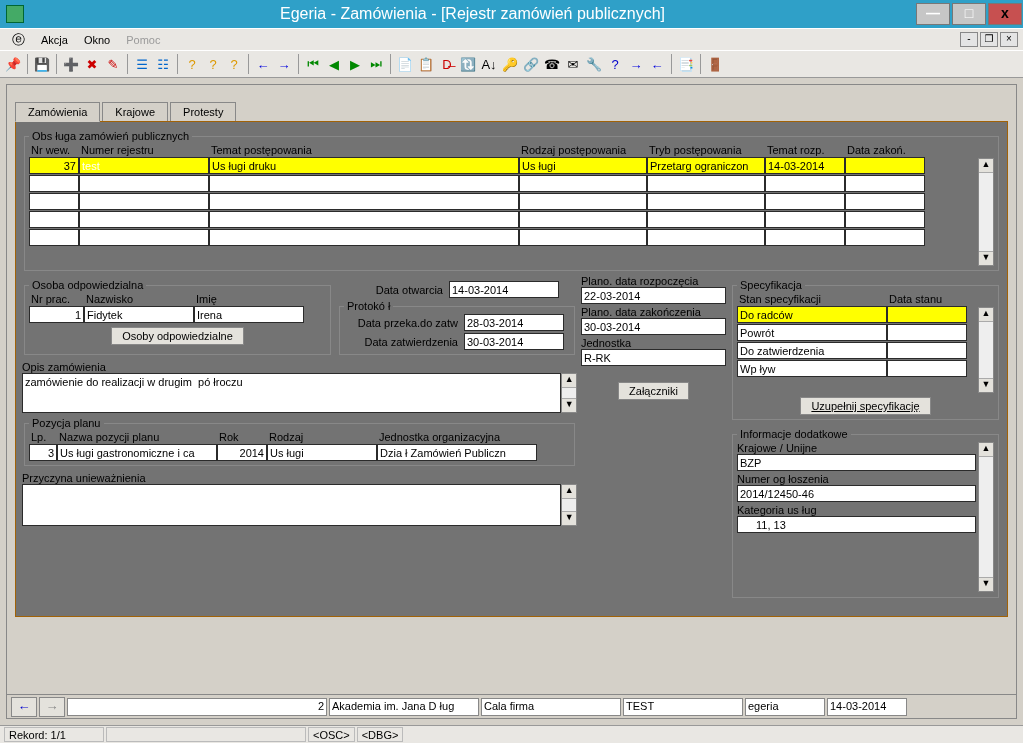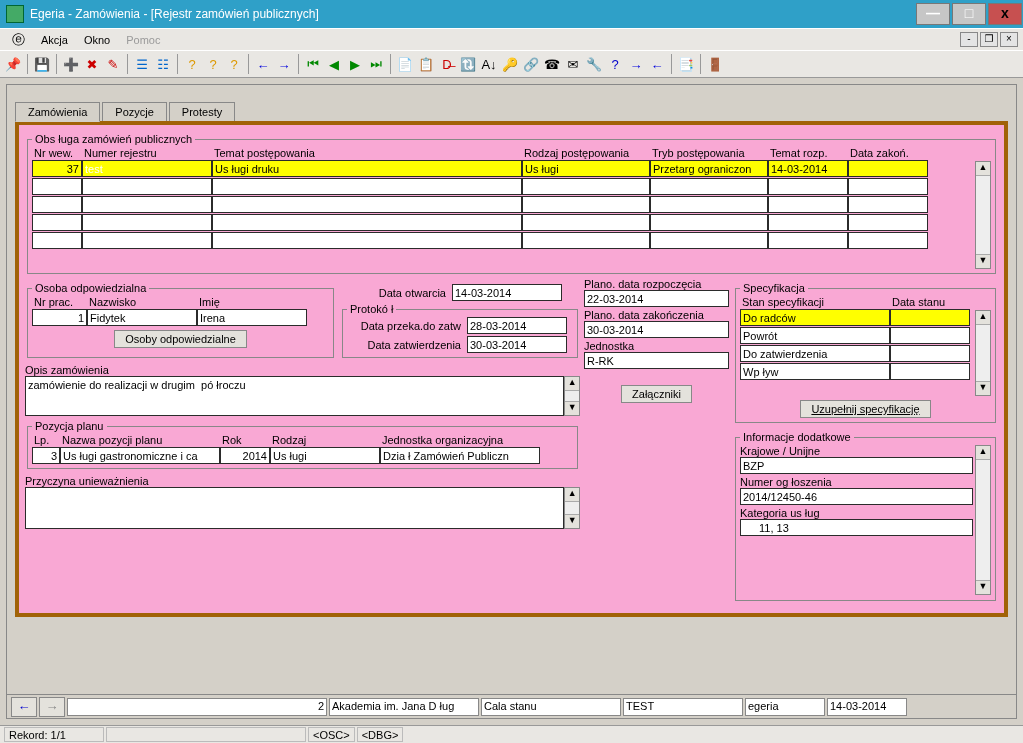--- a/index.html
+++ b/index.html
@@ -1,36 +1,36 @@
 <!DOCTYPE html>
 <html><head>
 <meta charset="utf-8">
 <style>
   * { box-sizing: border-box; font-family: Tahoma, Arial, sans-serif; }
   body { margin:0; background:#4fa8c7; width:1023px; height:743px; overflow:hidden; font-size:11px; }
   .titlebar { height:28px; background:linear-gradient(#2fa0c8,#2fa0c8); color:#fff; display:flex; align-items:center; }
   .titlebar .ticon { width:18px; height:18px; background:#4a6; margin:0 6px; display:inline-block; border:1px solid #063; }
-  .titlebar .title { flex:1; font-size:12px; }
+  .titlebar .title { flex:1; text-align:center; font-size:16px; }
   .winbtns { display:flex; }
   .winbtn { width:34px; height:22px; background:#c6c6c6; border:1px solid #777; margin:2px 1px; text-align:center; line-height:18px; font-size:14px; font-weight:bold; }
   .winbtn.close { background:#c75050; color:#000; }
   .menubar { height:22px; background:#e9e7e3; display:flex; align-items:center; padding:0 4px; border-top:1px solid #fff; }
   .menubar span { padding:0 8px; color:#000; }
   .menubar span.dim { color:#9a9a9a; }
   .mdi-btns { margin-left:auto; display:flex; }
   .mdi-btns .mb { width:18px; height:15px; border:1px solid #888; background:#e4e4e4; margin:0 1px; font-size:10px; text-align:center; line-height:12px; }
   .toolbar { height:28px; background:#e9e7e3; display:flex; align-items:center; padding:2px 4px; gap:3px; border-top:1px solid #fff; border-bottom:1px solid #999; }
   .toolbar .tb { width:18px; height:18px; display:inline-flex; align-items:center; justify-content:center; font-size:13px; cursor:pointer; }
   .toolbar .sep { width:1px; height:20px; background:#999; margin:0 2px; }
   .workspace { background:#d4d0c8; height:calc(743px - 28px - 22px - 28px - 18px); padding:6px; }
   .inner { background:#d4d0c8; border:1px solid #888; height:100%; position:relative; overflow:hidden; }
   .tabs { display:flex; margin:16px 0 0 8px; }
   .tab { padding:3px 12px; background:#d4d0c8; border:1px solid #888; border-bottom:none; margin-right:2px; position:relative; top:1px; }
   .tab.active { background:#d4d0c8; border-bottom:1px solid #d4d0c8; z-index:2; }
-  .panel { border:4px solid #a16207; margin:0 8px; padding:4px 6px 6px; background:#f9a8d4; position:relative; }
+  .panel { border:1px solid #a16207; margin:0 8px; padding:4px 6px 6px; background:#737373; position:relative; }
   fieldset { border:1px solid #888; margin:4px 2px; padding:2px 4px 4px; }
   fieldset > legend { font-size:11px; padding:0 3px; }
   .row { display:flex; align-items:center; gap:2px; }
   .lbl { font-size:11px; }
   input.fld, .fld { height:17px; border:1px solid #2b2b2b; background:#fff; font-size:11px; padding:1px 2px; }
   .yellow { background:#ffff00 !important; }
   .gridhdr { display:flex; }
   .gridhdr .lbl { padding:0 2px; }
   .gridrow { display:flex; margin-top:1px; }
   .btn { background:#e4e2dc; border:1px solid #888; padding:2px 10px; font-size:11px; cursor:pointer; }
@@ -113,21 +113,21 @@
   <span class="tb">📑</span>
   <span class="sep"></span>
   <span class="tb">🚪</span>
 </div>
 
 <div class="workspace">
  <div class="inner">
 
   <div class="tabs">
     <div class="tab active">Zamówienia</div>
-    <div class="tab">Pozycje</div>
+    <div class="tab">Krajowe</div>
     <div class="tab">Protesty</div>
   </div>
 
   <div class="panel" style="height:496px; overflow:hidden;">
 
     <fieldset>
       <legend>Obs ługa zamówień publicznych</legend>
       <div style="display:flex;">
         <div style="flex:1;">
           <div class="gridhdr">
@@ -334,21 +334,21 @@
         </fieldset>
       </div>
     </div>
   </div>
 
   <div class="statusrow" style="position:absolute;bottom:0;left:0;right:0;">
     <div class="navbtn" style="color:#00c">←</div>
     <div class="navbtn" style="color:#888">→</div>
     <span class="statfld" style="width:260px;text-align:right">2</span>
     <span class="statfld" style="width:150px">Akademia im. Jana D ług</span>
-    <span class="statfld" style="width:140px">Cala stanu</span>
+    <span class="statfld" style="width:140px">Cala firma</span>
     <span class="statfld" style="width:120px">TEST</span>
     <span class="statfld" style="width:80px">egeria</span>
     <span class="statfld" style="width:80px">14-03-2014</span>
   </div>
 
  </div>
 </div>
 
 <div class="bottombar">
   <span class="cell" style="width:100px">Rekord: 1/1</span>

